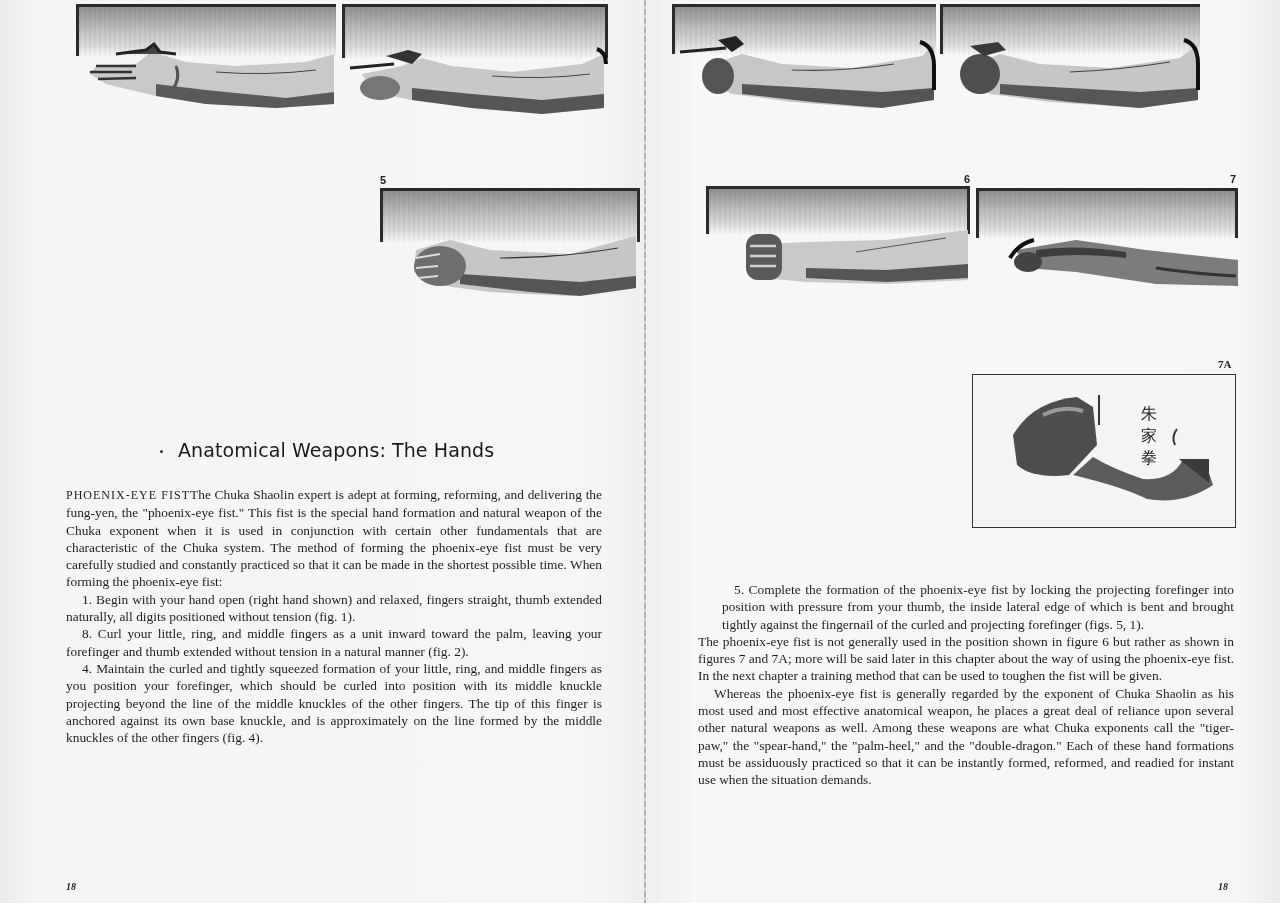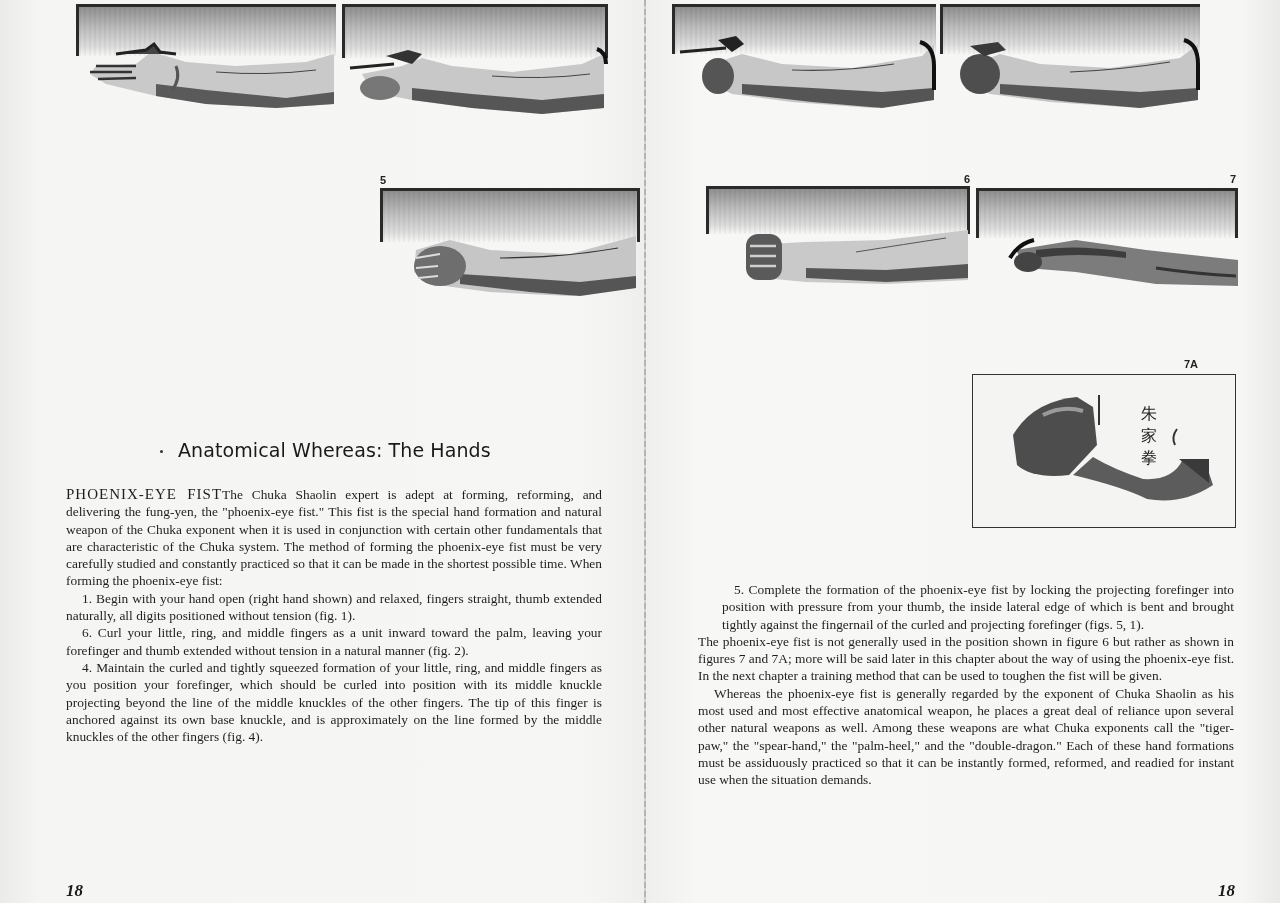--- a/index.html
+++ b/index.html
@@ -42,24 +42,24 @@
     font-family: "DejaVu Sans", "Liberation Sans", sans-serif;
     font-size: 19px; color: #1a1a1a; letter-spacing: 0.1px;
   }
   .body-text {
     position: absolute; font-size: 13.4px; line-height: 17.3px; color: #1e1e1e;
     text-align: justify;
   }
   .body-text p { margin: 0; }
   .indent { text-indent: 0; padding-left: 24px; }
   .step { text-indent: 16px; padding-left: 0; }
-  .smallcaps { font-variant: small-caps; letter-spacing: 1px; font-size: 15px; }
+  .smallcaps { font-variant: small-caps; letter-spacing: 1px; font-size: 12px; }
   .italic { }
   .page-num {
-    position: absolute; font-style: italic; font-weight: bold; font-size: 17px; color: #1a1a1a; text-align: right;
+    position: absolute; font-style: italic; font-weight: bold; font-size: 10px; color: #1a1a1a; text-align: right;
   }
   .speck { position: absolute; width: 3px; height: 3px; border-radius: 50%; background: #333; }
 </style>
 </head>
 <body>
 
 <div class="spread">
 
   <div class="page page-left">
 
@@ -96,28 +96,28 @@
         <path d="M36,62 L70,52 L110,62 L190,66 L256,48 L256,100 L190,108 L110,104 L50,96 L34,84 Z" fill="#c6c6c6"></path>
         <path d="M80,96 L150,104 L200,108 L256,100 L256,88 L200,94 L140,90 L80,86 Z" fill="#555"></path>
         <ellipse cx="60" cy="78" rx="26" ry="20" fill="#6e6e6e"></ellipse>
         <path d="M36,70 L60,66 M36,80 L58,78 M38,90 L58,88" stroke="#ddd" stroke-width="2"></path>
         <path d="M120,70 Q180,70 238,60" stroke="#333" stroke-width="1.2" fill="none"></path>
       </svg>
     </div>
 
     <span class="speck" style="left:160px; top:450px;"></span>
 
-    <div class="chapter-title">Anatomical Whereas: The Hands</div>
+    <div class="chapter-title">Anatomical Weapons: The Hands</div>
 
     <div class="body-text" style="left:66px; top:486px; width:536px;">
       <p>
         <span class="smallcaps">PHOENIX-EYE FIST</span><span>The Chuka Shaolin expert is adept at forming, reforming, and delivering the </span><span class="italic">fung-yen</span><span>, the "phoenix-eye fist." This fist is the special hand formation and natural weapon of the Chuka exponent when it is used in conjunction with certain other fundamentals that are characteristic of the Chuka system. The method of forming the phoenix-eye fist must be very carefully studied and constantly practiced so that it can be made in the shortest possible time. When forming the phoenix-eye fist:</span>
       </p>
       <p class="step">1. Begin with your hand open (right hand shown) and relaxed, fingers straight, thumb extended naturally, all digits positioned without tension (fig. 1).</p>
-      <p class="step">6. Curl your little, ring, and middle fingers as a unit inward toward the palm, leaving your forefinger and thumb extended without tension in a natural manner (fig. 2).</p>
+      <p class="step">8. Curl your little, ring, and middle fingers as a unit inward toward the palm, leaving your forefinger and thumb extended without tension in a natural manner (fig. 2).</p>
       <p class="step">4. Maintain the curled and tightly squeezed formation of your little, ring, and middle fingers as you position your forefinger, which should be curled into position with its middle knuckle projecting beyond the line of the middle knuckles of the other fingers. The tip of this finger is anchored against its own base knuckle, and is approximately on the line formed by the middle knuckles of the other fingers (fig. 4).</p>
     </div>
 
     <span class="page-num" style="left:66px; top:881px;">18</span>
   </div>
 
   <div class="gutter"></div>
 
   <div class="page page-right">
 
@@ -165,21 +165,21 @@
       <div class="bg left-edge right-edge"></div>
       <svg viewBox="0 0 262 104" preserveAspectRatio="none">
         <path d="M40,62 L100,52 L170,62 L262,72 L262,98 L180,96 L100,84 L50,80 Z" fill="#7c7c7c"></path>
         <path d="M60,62 Q100,56 150,64 L150,70 Q100,64 60,70 Z" fill="#3d3d3d"></path>
         <path d="M34,70 Q42,56 58,52" stroke="#111" stroke-width="4" fill="none"></path>
         <ellipse cx="52" cy="74" rx="14" ry="10" fill="#444"></ellipse>
         <path d="M180,80 Q220,86 260,88" stroke="#333" stroke-width="3" fill="none"></path>
       </svg>
     </div>
 
-    <span class="fig-num" style="left:536px; top:358px;">7A</span>
+    <span class="fig-num" style="left:570px; top:358px;font-family:Liberation Serif, serif;">7A</span>
 
     <div class="boxed-photo" style="left:324px; top:374px; width:264px; height:154px;">
       <svg viewBox="0 0 264 154" width="264" height="154">
         <path d="M40,60 Q60,26 104,22 L120,32 L124,70 L96,100 Q60,104 44,90 Z" fill="#4d4d4d"></path>
         <path d="M70,40 Q90,30 110,36" stroke="#9a9a9a" stroke-width="4" fill="none"></path>
         <path d="M100,100 Q150,112 174,124 Q210,130 240,110 L232,86 L210,84 Q200,106 170,104 Q140,94 120,82 Z" fill="#5c5c5c"></path>
         <path d="M206,84 L236,84 L236,108 Z" fill="#3a3a3a"></path>
         <line x1="126" y1="20" x2="126" y2="50" stroke="#333" stroke-width="2"></line>
         <text x="168" y="44" font-size="16" fill="#222" font-family="DejaVu Sans, sans-serif">朱</text>
         <text x="168" y="66" font-size="16" fill="#222" font-family="DejaVu Sans, sans-serif">家</text>

